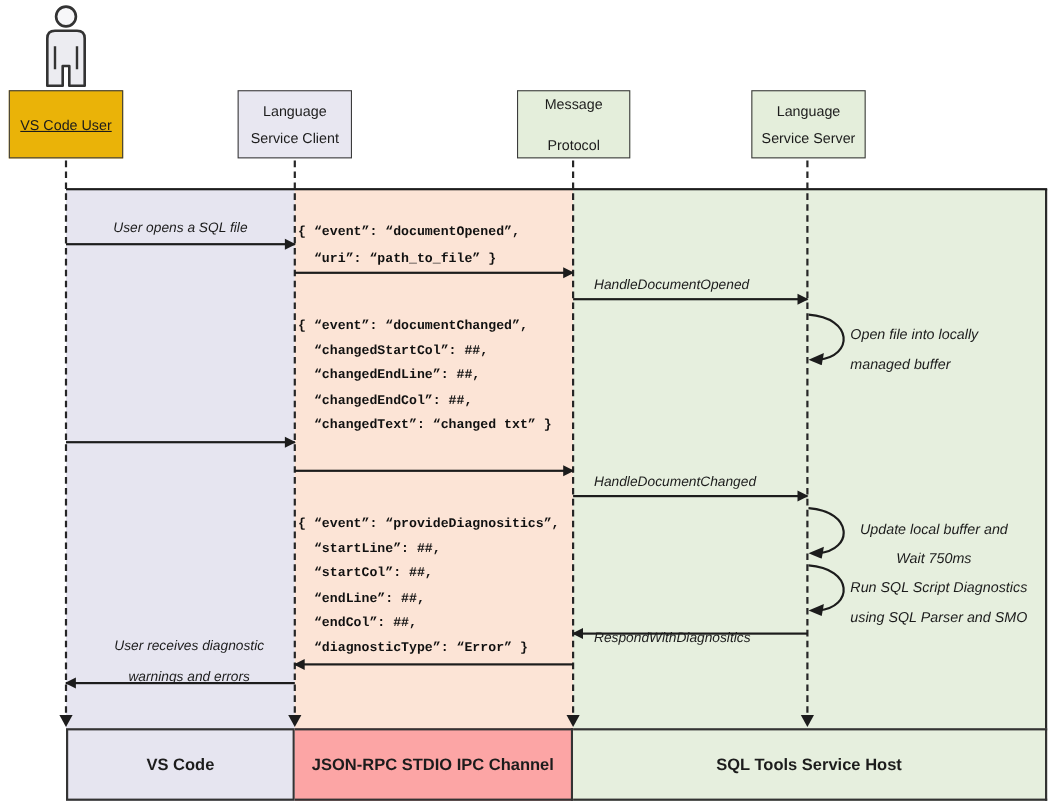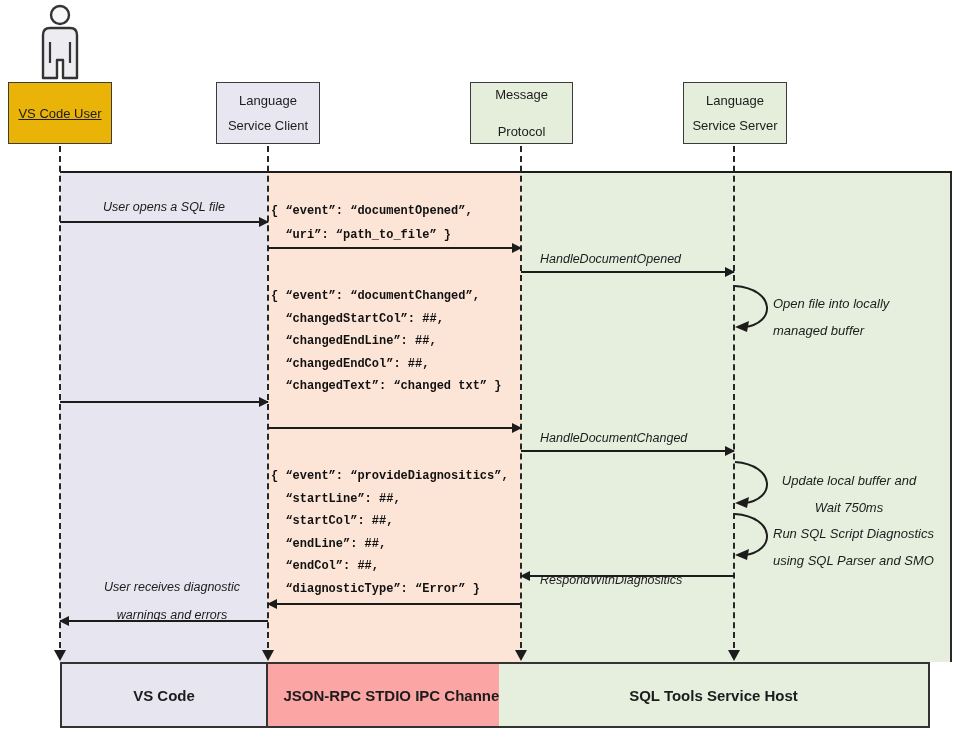--- a/index.html
+++ b/index.html
@@ -173,17 +173,17 @@
   <div class="arrow" style="left:60px;top:620px;width:208px;">
       <span class="head-l"></span>
     </div>
 
   <div class="sys" style="left: 60px; width: 208px; background-color: rgb(230, 229, 240);">
     <span>VS Code</span>
   </div>
   <div class="sys no-left" style="left: 268px; width: 253px; background-color: #fca5a5;">
     <span>JSON-RPC STDIO IPC Channel</span>
   </div>
-  <div class="sys no-left" style="left: 499px; width: 431px; background-color: rgb(230, 239, 222);">
+  <div class="sys no-left" style="left: 521px; width: 431px; background-color: rgb(230, 239, 222);">
     <span>SQL Tools Service Host</span>
   </div>
 
 </div>
 
 </body></html>

